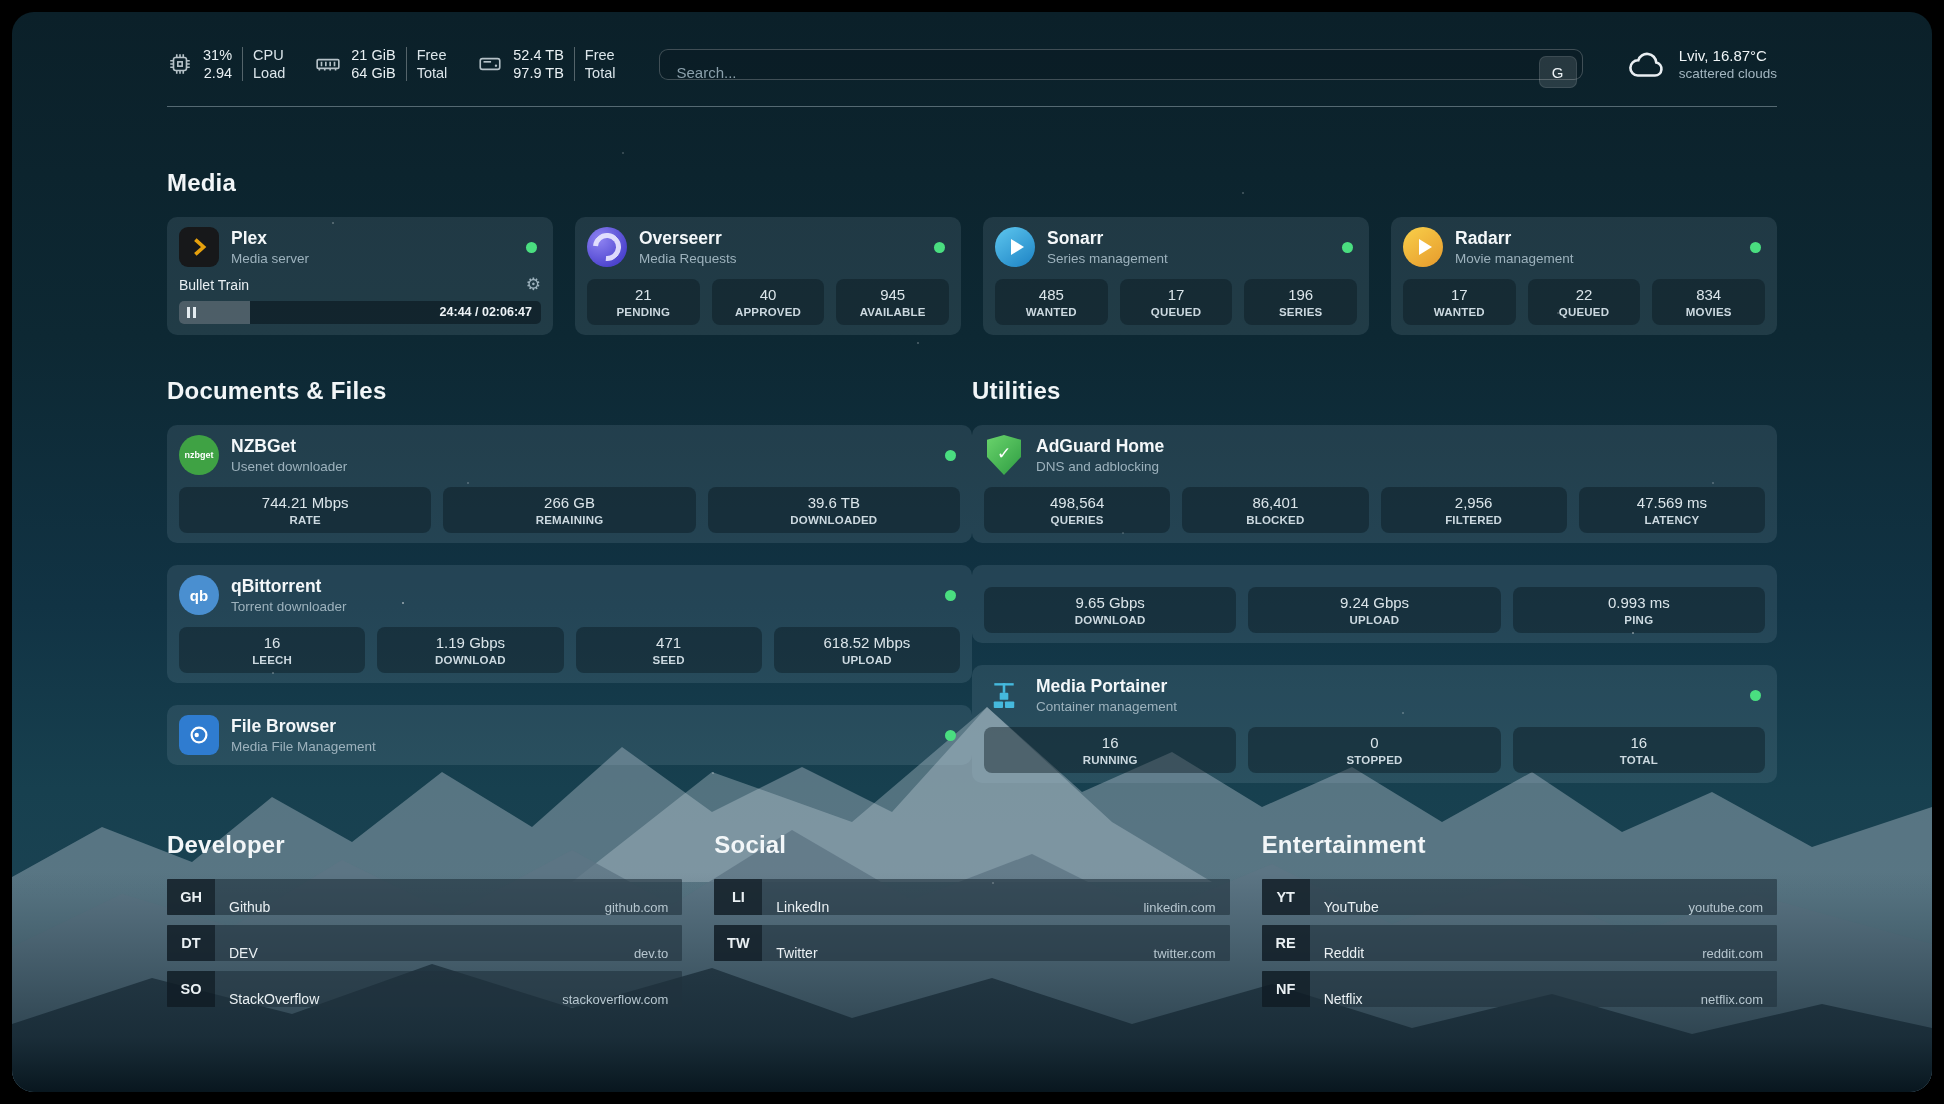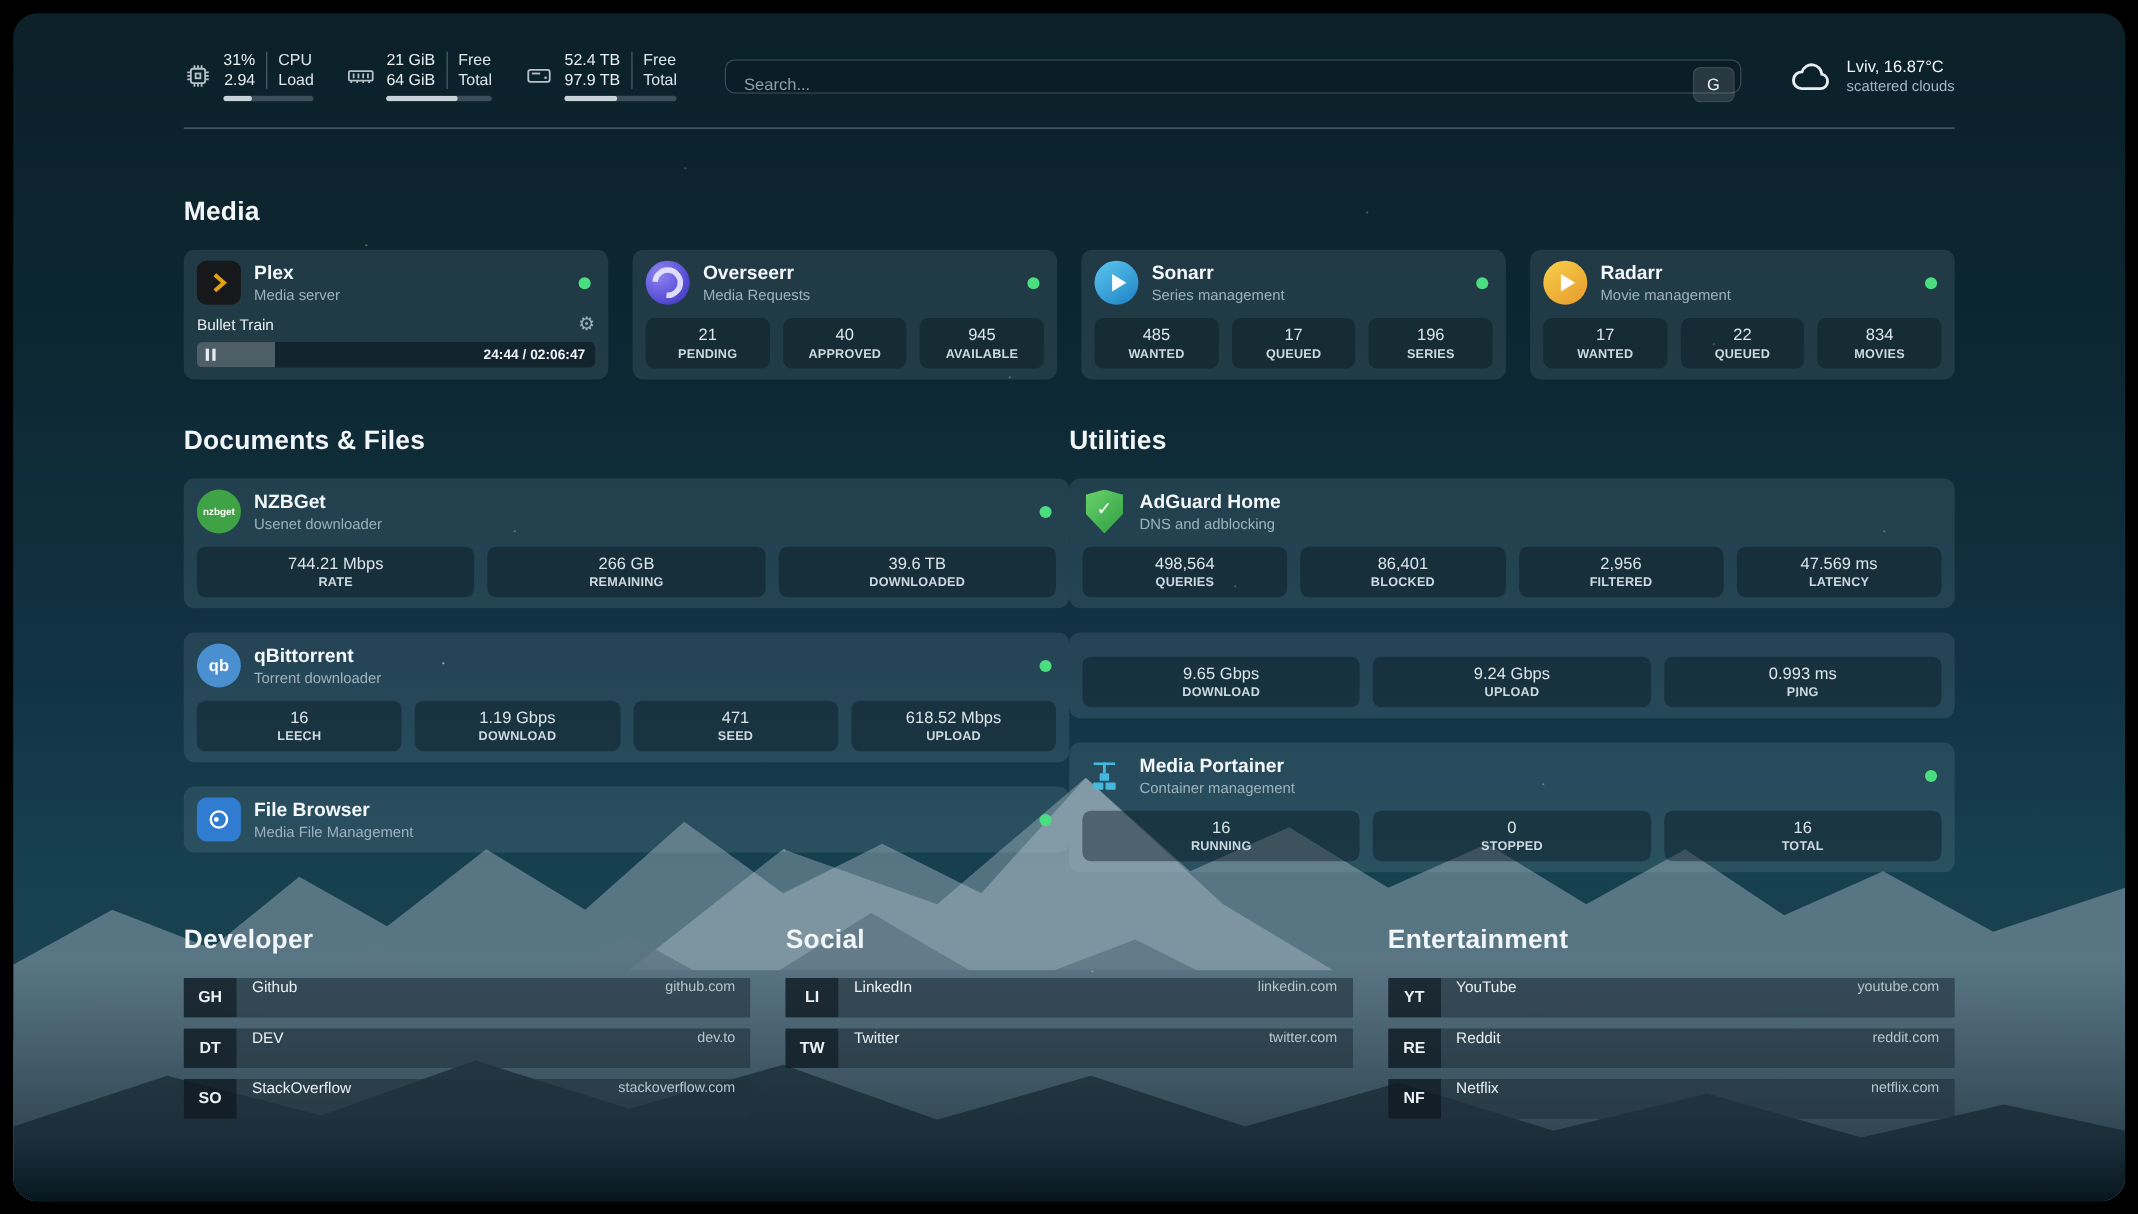--- a/index.html
+++ b/index.html
@@ -26,21 +26,21 @@
       1390px 700px 0 rgba(255,255,255,.28), 980px 870px 0 rgba(255,255,255,.25),
       390px 590px 0 rgba(255,255,255,.55), 1620px 620px 0 rgba(255,255,255,.45);
     pointer-events: none; z-index: 3; }
   .content { position: relative; z-index: 2; padding: 34px 155px 0; height: 100%; }
 
   
   header { display: flex; align-items: center; gap: 30px; }
   .res-widgets { display: flex; gap: 30px; align-items: center; }
   .widget { display: flex; gap: 10px; align-items: center; }
   .w-icon { width: 26px; height: 26px; flex: none; opacity: .9; }
-  .w-main { display: flex; flex-direction: column; }
+  .w-main { display: flex; }
   .w-top { display: flex; align-items: stretch; }
   .w-vals { display: flex; flex-direction: column; align-items: flex-end; }
   .w-labels { display: flex; flex-direction: column; align-items: flex-start; }
   .w-vals div, .w-labels div { font-size: 14.5px; line-height: 18px; color: #e9f0f3; }
   .w-labels div { color: #dbe5ea; }
   .w-sep { width: 1px; background: rgba(255,255,255,.30); margin: 1px 10px; }
   .bar { margin-top: 5px; height: 5px; border-radius: 3px; background: #3c4e5a; overflow: hidden; }
   .bar-fill { height: 100%; background: #c7d2d9; border-radius: 3px; }
 
   .search { flex: 1; display: flex; align-items: center; height: 31px; margin: 0 14px;
@@ -111,21 +111,21 @@
     background: rgba(8,18,25,.55); overflow: hidden; }
   .np-fill { position: absolute; left: 0; top: 0; bottom: 0; background: rgba(215,230,238,.30); }
   .pause { position: absolute; left: 8px; top: 6px; width: 9px; height: 11px;
     border-left: 3px solid #e4ecf0; border-right: 3px solid #e4ecf0; z-index: 2; cursor: pointer; }
   .np-time { position: absolute; right: 9px; top: 4px; font-size: 12.5px; font-weight: 600;
     color: #eef3f6; z-index: 2; }
 
   
   .bookmarks { margin-top: 48px; display: grid; grid-template-columns: repeat(3, 1fr); gap: 32px; }
   .bm-list { display: flex; flex-direction: column; gap: 10px; }
-  .bm-row { display: flex; align-items: flex-start; height: 36px; border-radius: 1px; overflow: hidden;
+  .bm-row { display: flex; align-items: flex-end; height: 36px; border-radius: 1px; overflow: hidden;
     background: rgba(32,50,62,.62); text-decoration: none; cursor: pointer; }
   .bm-abbr { width: 48px; align-self: stretch; background: rgba(7,17,24,.55);
     display: flex; align-items: center; justify-content: center;
     font-size: 14.5px; font-weight: 600; color: #eaf0f3; }
   .bm-name { flex: 1; margin-left: 14px; font-size: 14px; color: #eaf0f3; }
   .bm-url { margin-right: 14px; font-size: 13px; color: #b6c6cf; }
 </style>
 </head>
 <body>
 

